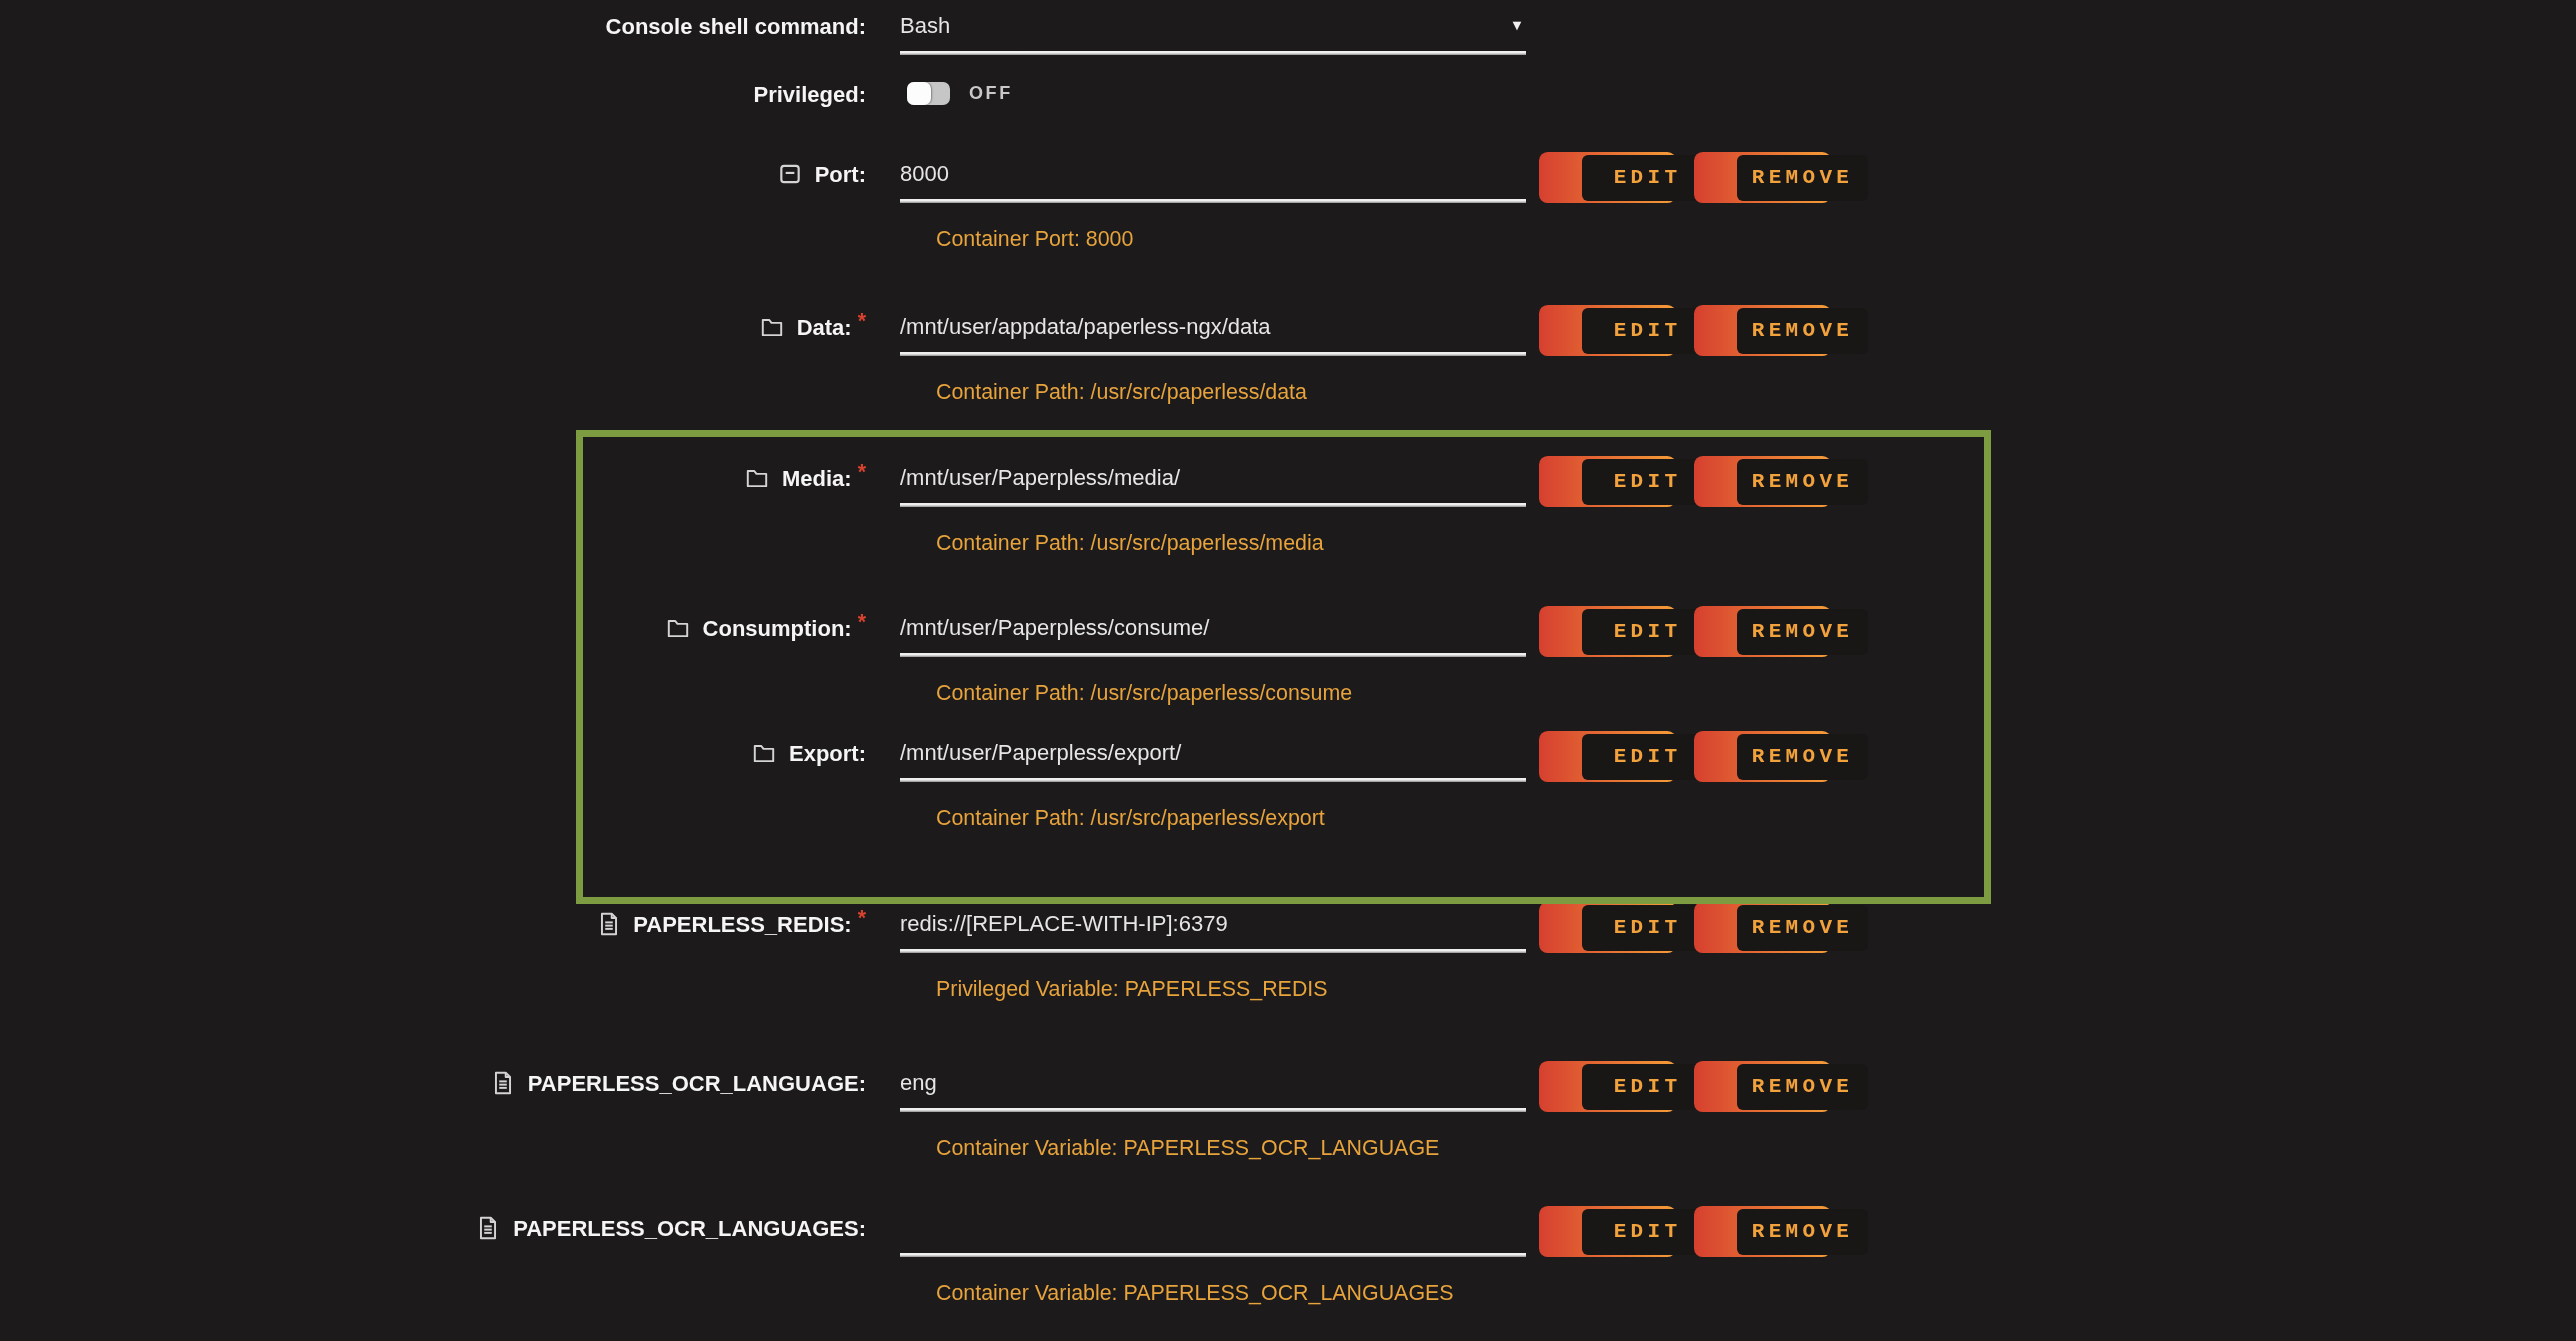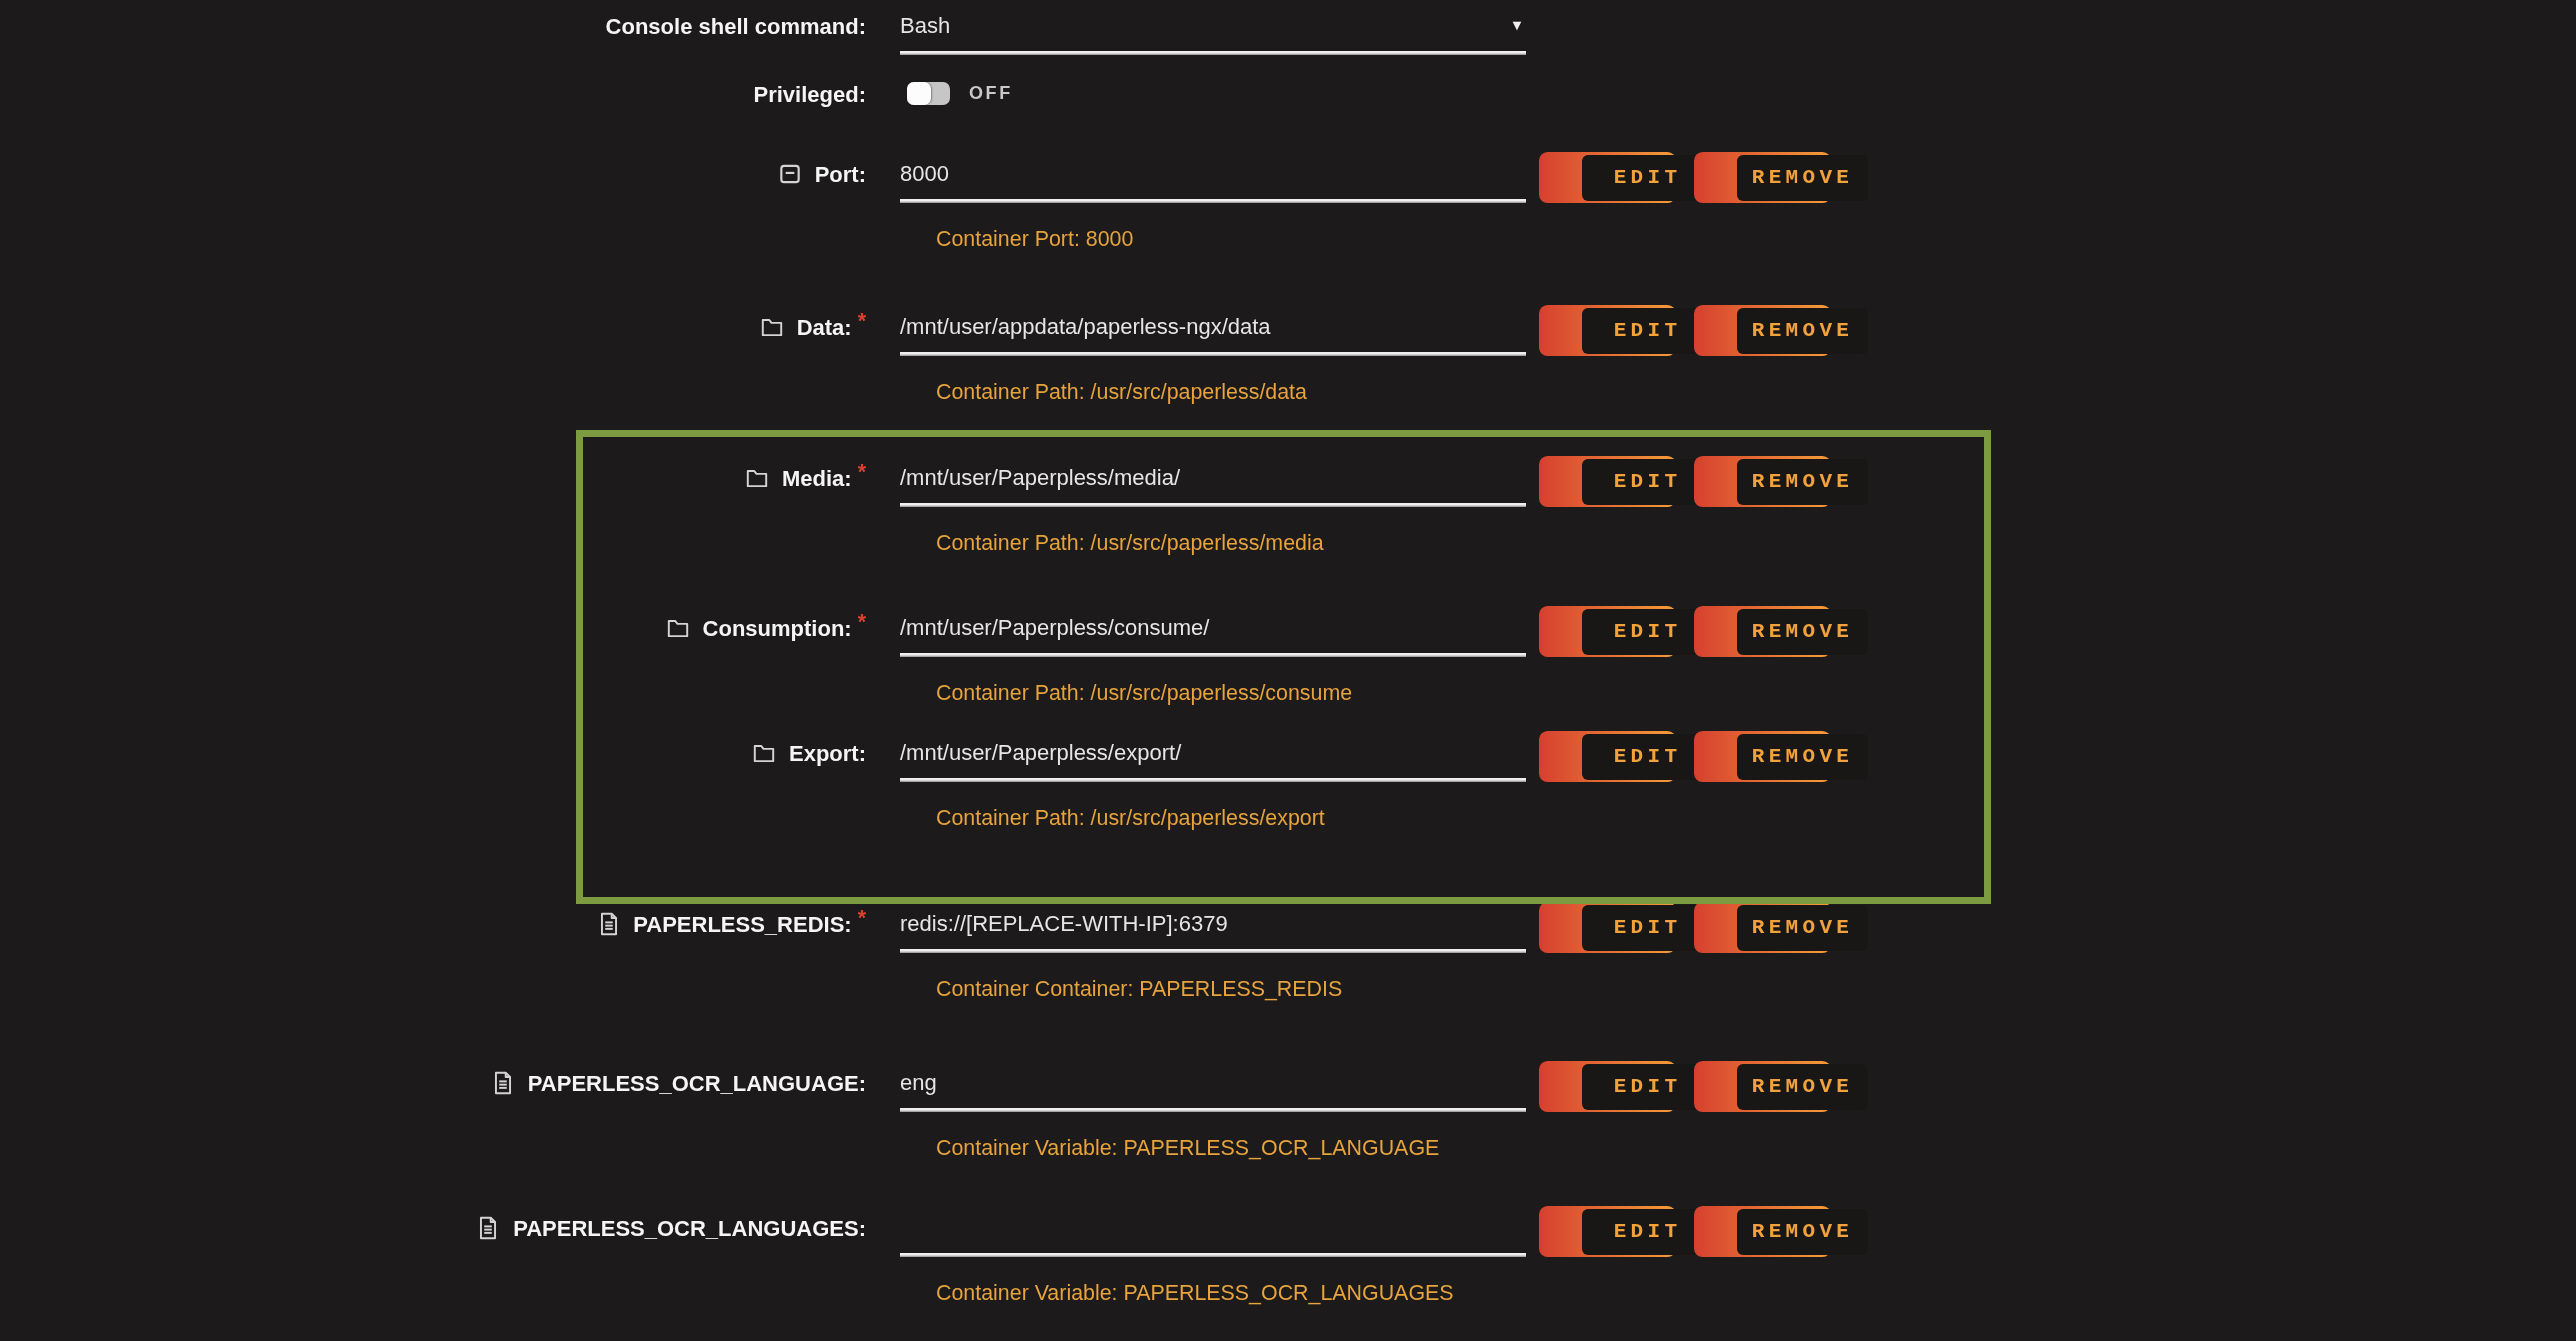--- a/index.html
+++ b/index.html
@@ -229,21 +229,21 @@
     </div>
     <div class="value-cell">
       <span class="value-text">redis://[REPLACE-WITH-IP]:6379</span>
     </div>
     <div class="btn btn-edit">
       <span class="btn-inner">EDIT</span>
     </div>
     <div class="btn btn-remove">
       <span class="btn-inner">REMOVE</span>
     </div>
-    <div class="desc">Container Container: PAPERLESS_REDIS</div>
+    <div class="desc">Privileged Variable: PAPERLESS_REDIS</div>
   </div>
       <div class="row icon-doc not-required" style="top: 1068px;">
     <div class="label-cell">
       <span class="icon">
 
         <svg class="i-doc" viewBox="0 0 24 24" fill="none" stroke="#d4d4d4" stroke-width="1.8" stroke-linejoin="round">
           <path d="M5.5 2.5 H14.5 L18.5 6.5 V21.5 H5.5 Z"></path>
           <path d="M14.5 2.5 V6.5 H18.5"></path>
           <line x1="8.5" y1="10.5" x2="15.5" y2="10.5"></line>
           <line x1="8.5" y1="13.5" x2="15.5" y2="13.5"></line>

